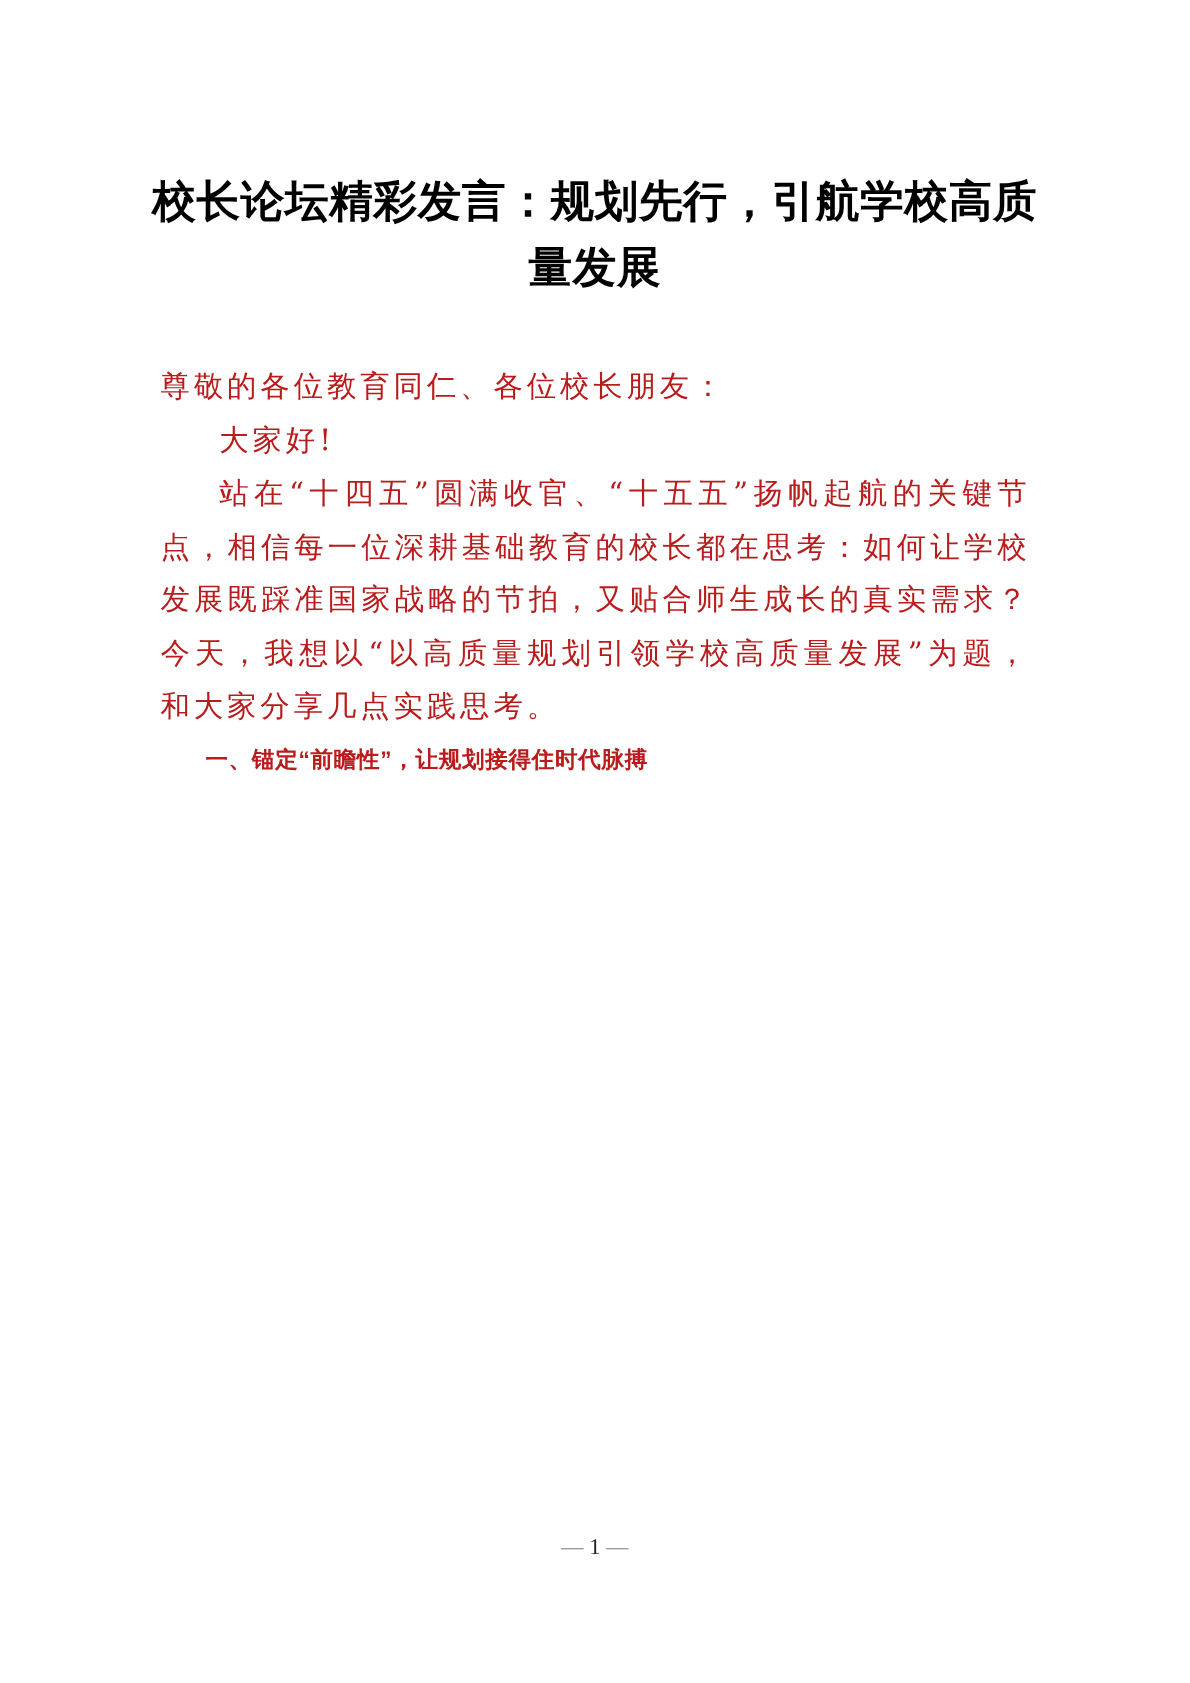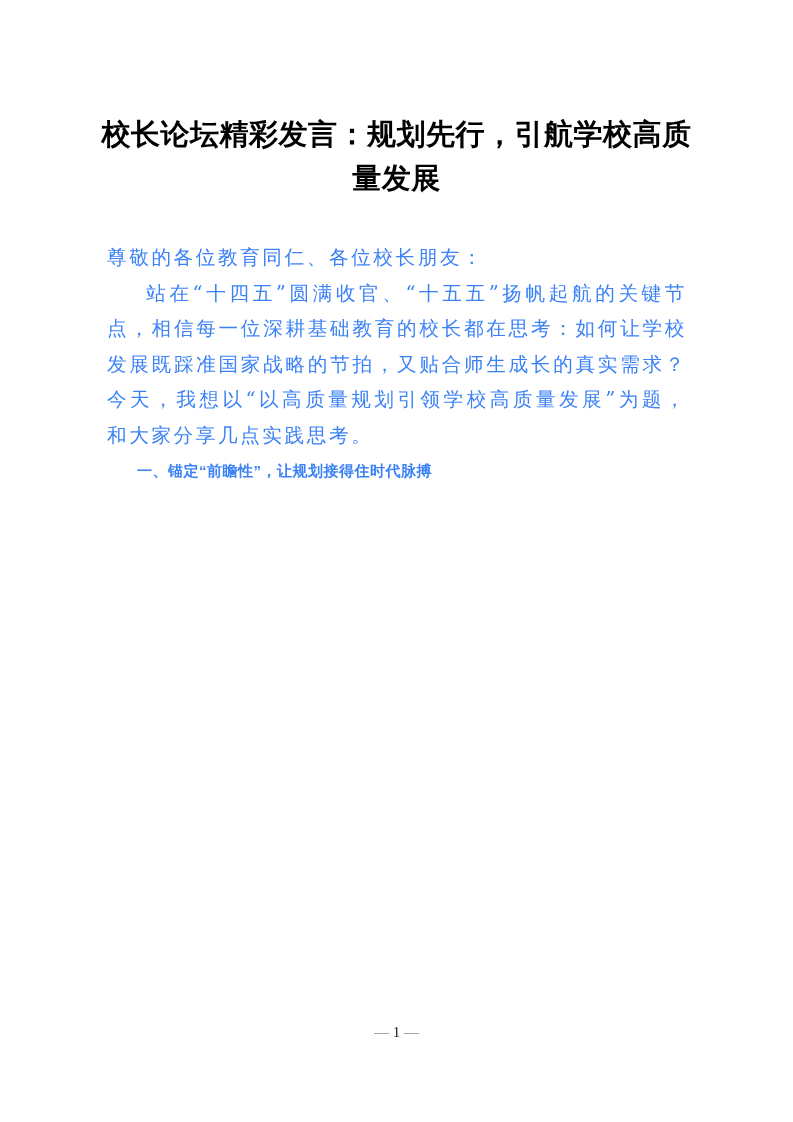--- a/index.html
+++ b/index.html
@@ -8,21 +8,21 @@
   .title {
     position: absolute; left: 100px; width: 593px; top: 112px;
     text-align: center;
     font-family: "DejaVu Sans", "Liberation Sans", sans-serif;
     font-weight: bold; font-size: 29px; line-height: 44px; color: #000;
     letter-spacing: 0.5px;
   }
   .body {
     position: absolute; left: 107px; width: 580px; top: 240px;
     font-family: "DejaVu Serif", "Liberation Serif", serif;
-    font-size: 19.6px; line-height: 35.5px; color: #3b82f6;
+    font-size: 19.6px; line-height: 35.5px; color: #b91c1c;
     text-align: justify; letter-spacing: 2.6px;
   }
   .body p { margin: 0; text-indent: 2em; }
   .body p.noindent { text-indent: 0; }
   .body p.heading {
     font-family: Liberation Sans, sans-serif;
     font-weight: bold; letter-spacing: 0.5px; font-size: 15px;
   }
   .footer {
     position: absolute; left: 0; width: 793px; top: 1024px; text-align: center;
@@ -31,20 +31,21 @@
   .footer .dash { color: #888; }
 </style>
 </head>
 <body>
 
 <div class="page">
   <div class="title">校长论坛精彩发言：规划先行，引航学校高质量发展</div>
 
   <div class="body">
     <p class="noindent">尊敬的各位教育同仁、各位校长朋友：</p>
+    <p>大家好!</p>
     <p>站在“十四五”圆满收官、“十五五”扬帆起航的关键节点，相信每一位深耕基础教育的校长都在思考：如何让学校发展既踩准国家战略的节拍，又贴合师生成长的真实需求？今天，我想以“以高质量规划引领学校高质量发展”为题，和大家分享几点实践思考。</p>
     <p class="heading">一、锚定“前瞻性”，让规划接得住时代脉搏</p>
   </div>
 
   <div class="footer">
     <span class="dash">—</span>
     <span>1</span>
     <span class="dash">—</span>
   </div>
 </div>

